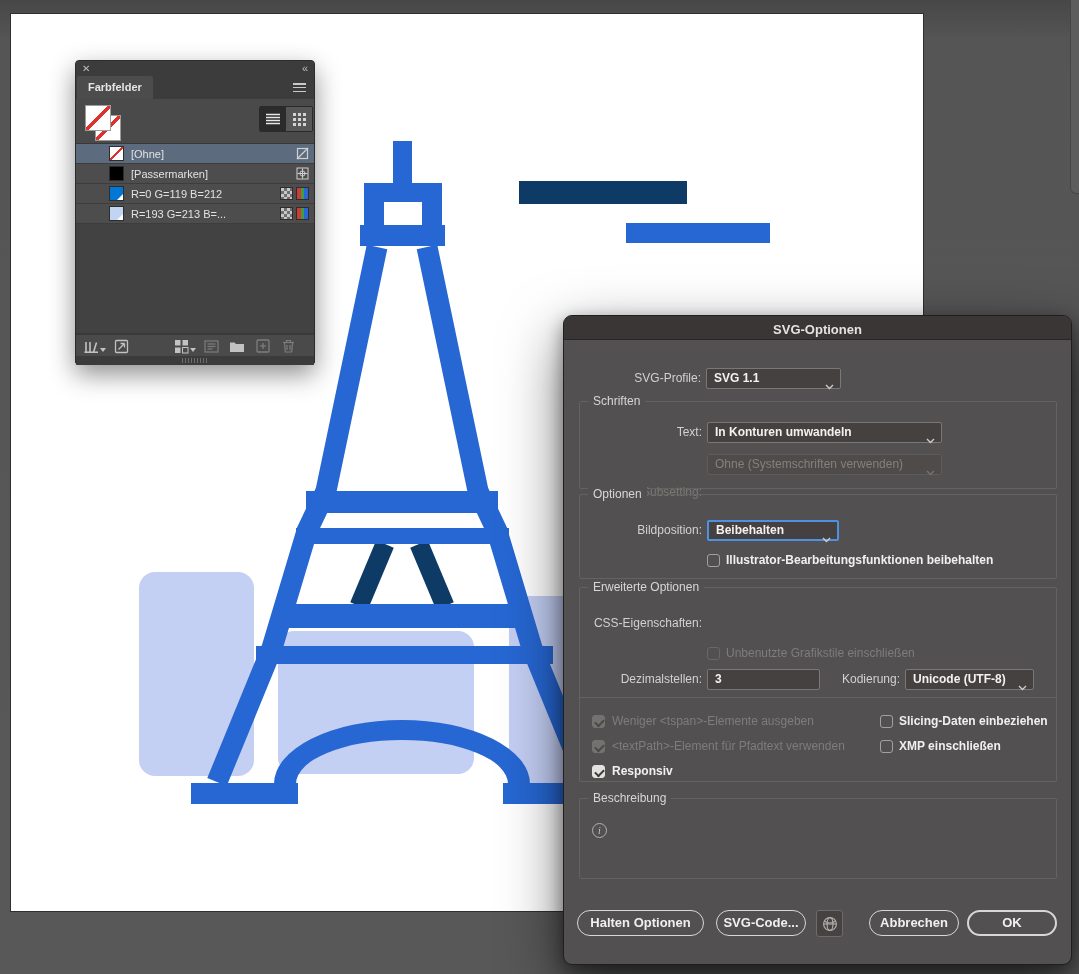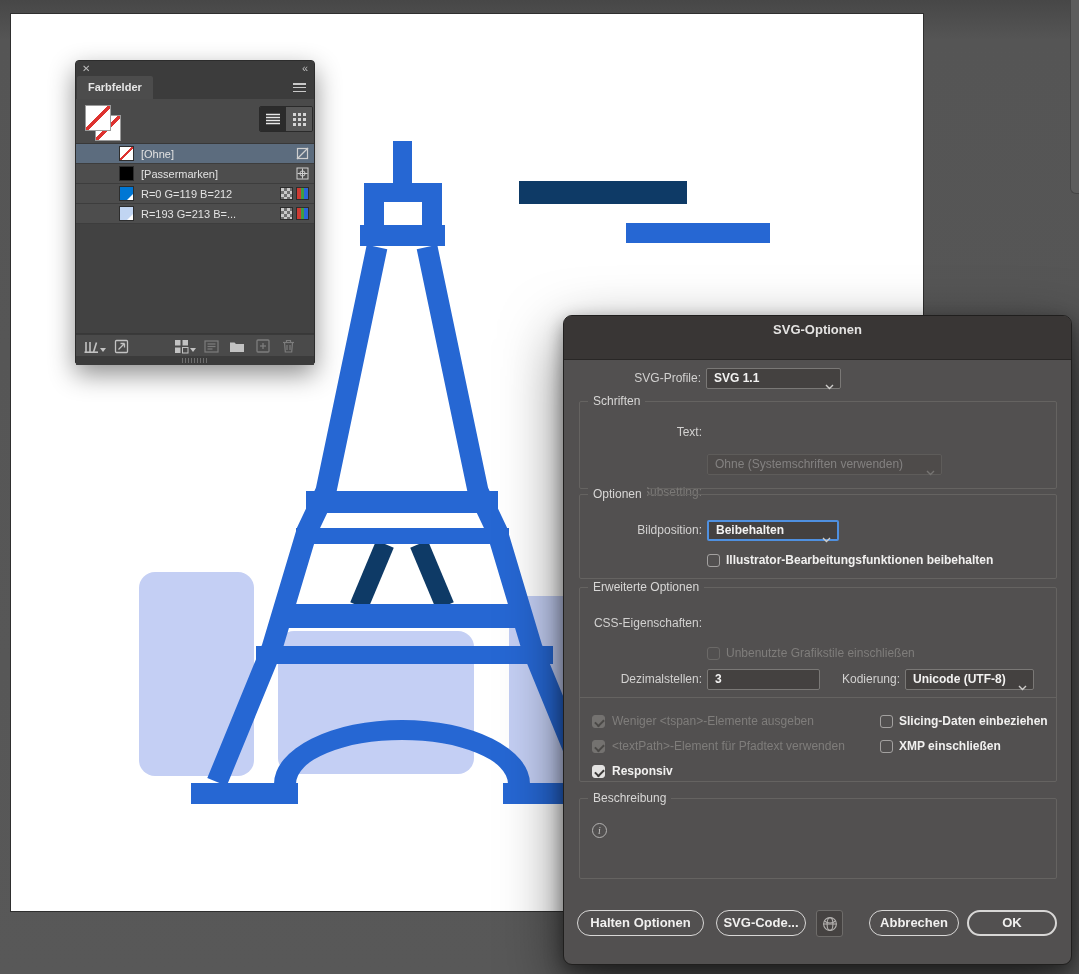--- a/index.html
+++ b/index.html
@@ -31,21 +31,21 @@
               background-image:linear-gradient(135deg, transparent 44%, #dd3330 44%, #dd3330 56%, transparent 56%); }
   .proxy-sq.back { left:10px; top:10px; }
   .proxy-sq.front { left:0; top:0; }
 
   .view-toggle { position:absolute; left:183px; top:7px; display:flex; border:1px solid #2a2a2a; border-radius:2px; overflow:hidden; }
   .vt-btn { width:26px; height:24px; display:flex; align-items:center; justify-content:center; }
   .vt-btn.active { background:#2b2b2b; }
   .vt-btn.idle { background:#575757; }
 
   .swatch-list { position:absolute; left:0; top:44px; width:238px; height:191px; background:#424242; border-top:1px solid #383838; border-bottom:1px solid #383838; }
-  .srow { position:relative; height:20px; background:#4d4d4d; border-bottom:1px solid #3d3d3d; display:flex; align-items:center; padding-left:43px; }
+  .srow { position:relative; height:20px; background:#4d4d4d; border-bottom:1px solid #3d3d3d; display:flex; align-items:center; padding-left:33px; }
   .srow.selected { background:#5c6c7e; }
   .sthumb { position:relative; width:15px; height:15px; border:1px solid #2d2d2d; flex:0 0 auto; }
   .sthumb.none { background-color:#fff; background-image:linear-gradient(135deg, transparent 43%, #dd3330 43%, #dd3330 57%, transparent 57%); }
   .sthumb .corner { position:absolute; right:0; bottom:0; width:0; height:0; border-left:6px solid transparent; border-bottom:6px solid #ffffff; }
   .slabel { margin-left:7px; font-size:11px; color:#e2e2e2; flex:1 1 auto; white-space:nowrap; }
   .ricons { display:flex; align-items:center; gap:3px; margin-right:5px; }
   .checker-ic { width:13px; height:13px; border:1px solid #2d2d2d; background-color:#c7c7c7;
     background-image:linear-gradient(45deg,#6f6f6f 25%,transparent 25%,transparent 75%,#6f6f6f 75%),linear-gradient(45deg,#6f6f6f 25%,transparent 25%,transparent 75%,#6f6f6f 75%);
     background-size:6px 6px; background-position:0 0,3px 3px; }
   .rgb-ic { width:13px; height:13px; border:1px solid #2d2d2d;
@@ -54,21 +54,21 @@
   .panel-toolbar { position:absolute; left:0; top:235px; width:238px; height:22px; background:#4a4a4a; border-top:1px solid #3a3a3a; }
   .tb-ic { position:absolute; top:2px; width:18px; height:18px; display:flex; align-items:center; justify-content:center; color:#c2c2c2; }
   .tb-ic.dim { opacity:.42; }
   .tb-caret { position:absolute; width:0; height:0; border-left:3px solid transparent; border-right:3px solid transparent; border-top:4px solid #c2c2c2; }
 
   .panel-grip { position:absolute; left:0; top:257px; width:238px; height:9px; background:#3b3b3b; border-radius:0 0 2px 2px; display:flex; align-items:center; justify-content:center; }
   .grip { width:26px; height:5px; background:repeating-linear-gradient(90deg,#6d6d6d 0 1px, transparent 1px 3px); }
 
   
   .dialog { position:absolute; left:563px; top:315px; width:509px; height:650px; background:#525050; border:1px solid #201f1e; border-radius:9px; box-shadow:0 22px 60px rgba(0,0,0,.55), 0 6px 18px rgba(0,0,0,.4); z-index:20; }
-  .dlg-title { position:absolute; left:0; top:0; right:0; height:44px; background:#393635; border-bottom:1px solid #292726; border-radius:8px 8px 0 0; text-align:center; line-height:28px; font-size:13px; font-weight:700; color:#e4e3e2; }
+  .dlg-title { position:absolute; left:0; top:0; right:0; height:24px; background:#393635; border-bottom:1px solid #292726; border-radius:8px 8px 0 0; text-align:center; line-height:28px; font-size:13px; font-weight:700; color:#e4e3e2; }
 
   .lbl { position:absolute; height:21px; line-height:21px; font-size:12px; color:#d2d1d0; text-align:right; white-space:nowrap; }
   .lbl.dim { color:#7b7977;margin-top:28px; }
 
   .dd { position:absolute; height:21px; background:#444140; border:1px solid #7a7876; border-radius:2px; color:#d5d3d2; }
   .dd .dd-text { position:absolute; left:7px; top:0; line-height:19px; font-size:12px; font-weight:700; color:#f3f2f1; white-space:nowrap; }
   .dd .chev { position:absolute; right:6px; top:7px; color:#cfcdcb; }
   .dd.disabled { background:#4e4b4a; border-color:#5e5c5a; }
   .dd.disabled .dd-text { color:#838180; font-weight:400; }
   .dd.disabled .chev { color:#767472; }
@@ -317,20 +317,26 @@
     <div class="dd" style="left:142px; top:52px; width:135px">
       <span class="dd-text">SVG 1.1</span>
       <span class="chev"><svg width="9" height="6" viewBox="0 0 9 6">
             <polyline points="1,1 4.5,4.5 8,1" fill="none" stroke="currentColor" stroke-width="1.4"></polyline>
           </svg></span>
     </div>
 
     <div class="group" style="top:85px; height:88px">
       <span class="legend">Schriften</span>
       <span class="lbl" style="left:0; top:20px; width:122px">Text:</span>
+      <div class="dd" style="left:127px; top:20px; width:235px">
+        <span class="dd-text">In Konturen umwandeln</span>
+        <span class="chev"><svg width="9" height="6" viewBox="0 0 9 6">
+              <polyline points="1,1 4.5,4.5 8,1" fill="none" stroke="currentColor" stroke-width="1.4"></polyline>
+            </svg></span>
+      </div>
       <span class="lbl dim" style="left:0; top:52px; width:122px">Subsetting:</span>
       <div class="dd disabled" style="left:127px; top:52px; width:235px">
         <span class="dd-text">Ohne (Systemschriften verwenden)</span>
         <span class="chev"><svg width="9" height="6" viewBox="0 0 9 6">
               <polyline points="1,1 4.5,4.5 8,1" fill="none" stroke="currentColor" stroke-width="1.4"></polyline>
             </svg></span>
       </div>
     </div>
 
     <div class="group" style="top:178px; height:85px">

